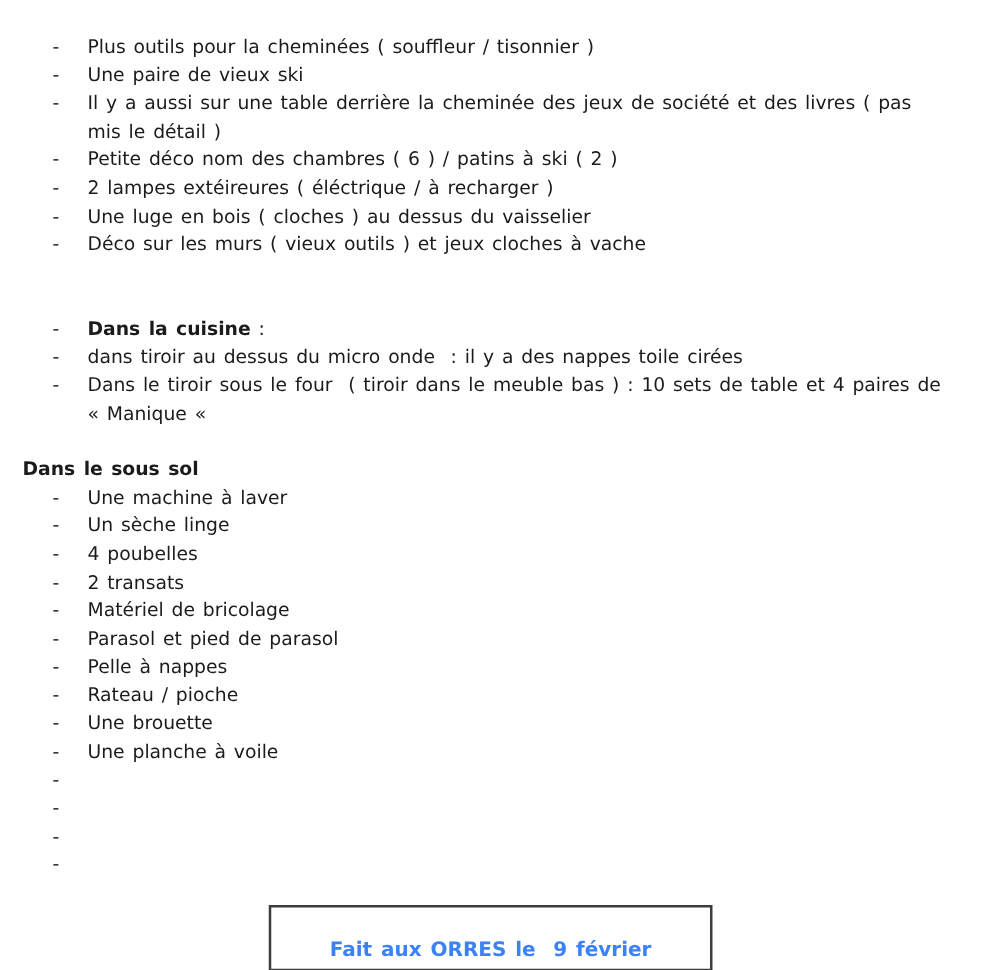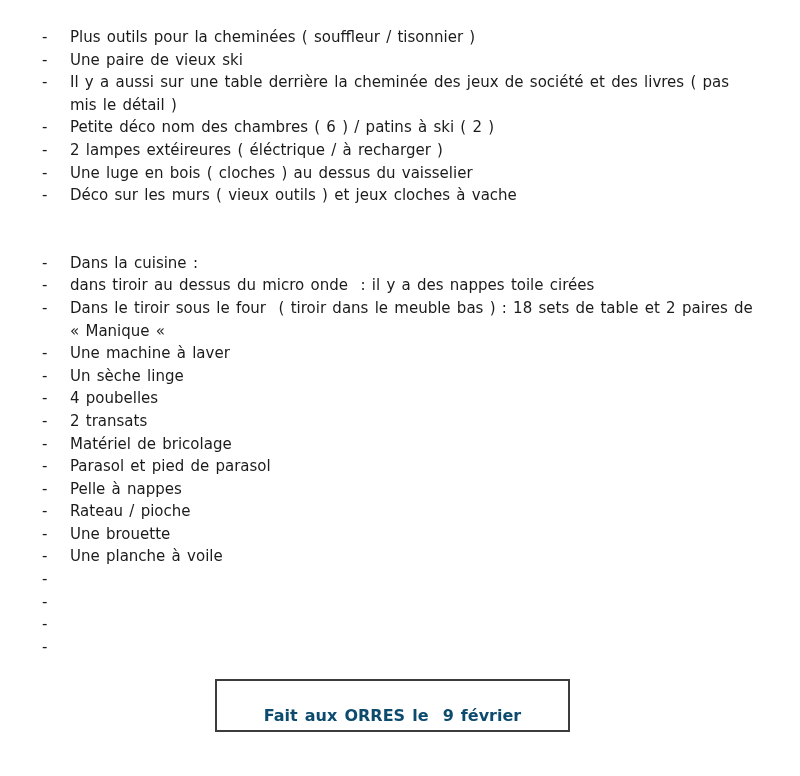--- a/index.html
+++ b/index.html
@@ -33,21 +33,21 @@
   }
   .dash {
     flex: none;
     width: 28px;
   }
   .txt {
     flex: 1;
     white-space: pre-wrap;
   }
   .bold {
-    font-weight: 400;
+    font-weight: 700;
   }
   .kitchen-list {
     margin-top: 45px;
   }
   .basement-heading {
     margin-top: 22px;
     margin-left: 18px;
     font-weight: 700;
   }
   .footer-box {
@@ -56,21 +56,21 @@
     margin-top: 21px;
     width: 351px;
     height: 46px;
     border: 2px solid #3c3c3c;
     display: flex;
     justify-content: center;
     align-items: flex-end;
     padding-bottom: 3px;
   }
   .footer-text {
-    color: #0c4a6e;
+    color: #3b82f6;
     font-weight: 700;
     font-size: 16px;
     white-space: pre-wrap;
   }
 </style>
 </head>
 <body>
 
 <div class="page">
 
@@ -109,24 +109,25 @@
     <div class="row">
       <span class="dash">-</span>
       <span class="txt"><span class="bold">Dans la cuisine</span><span> :</span></span>
     </div>
     <div class="row">
       <span class="dash">-</span>
       <span class="txt">dans tiroir au dessus du micro onde  : il y a des nappes toile cirées</span>
     </div>
     <div class="row">
       <span class="dash">-</span>
-      <span class="txt">Dans le tiroir sous le four  ( tiroir dans le meuble bas ) : 18 sets de table et 2 paires de « Manique «</span>
+      <span class="txt">Dans le tiroir sous le four  ( tiroir dans le meuble bas ) : 10 sets de table et 4 paires de « Manique «</span>
     </div>
   </div>
 
+  <div class="basement-heading">Dans le sous sol</div>
 
   <div class="list">
     <div class="row">
       <span class="dash">-</span>
       <span class="txt">Une machine à laver</span>
     </div>
     <div class="row">
       <span class="dash">-</span>
       <span class="txt">Un sèche linge</span>
     </div>

